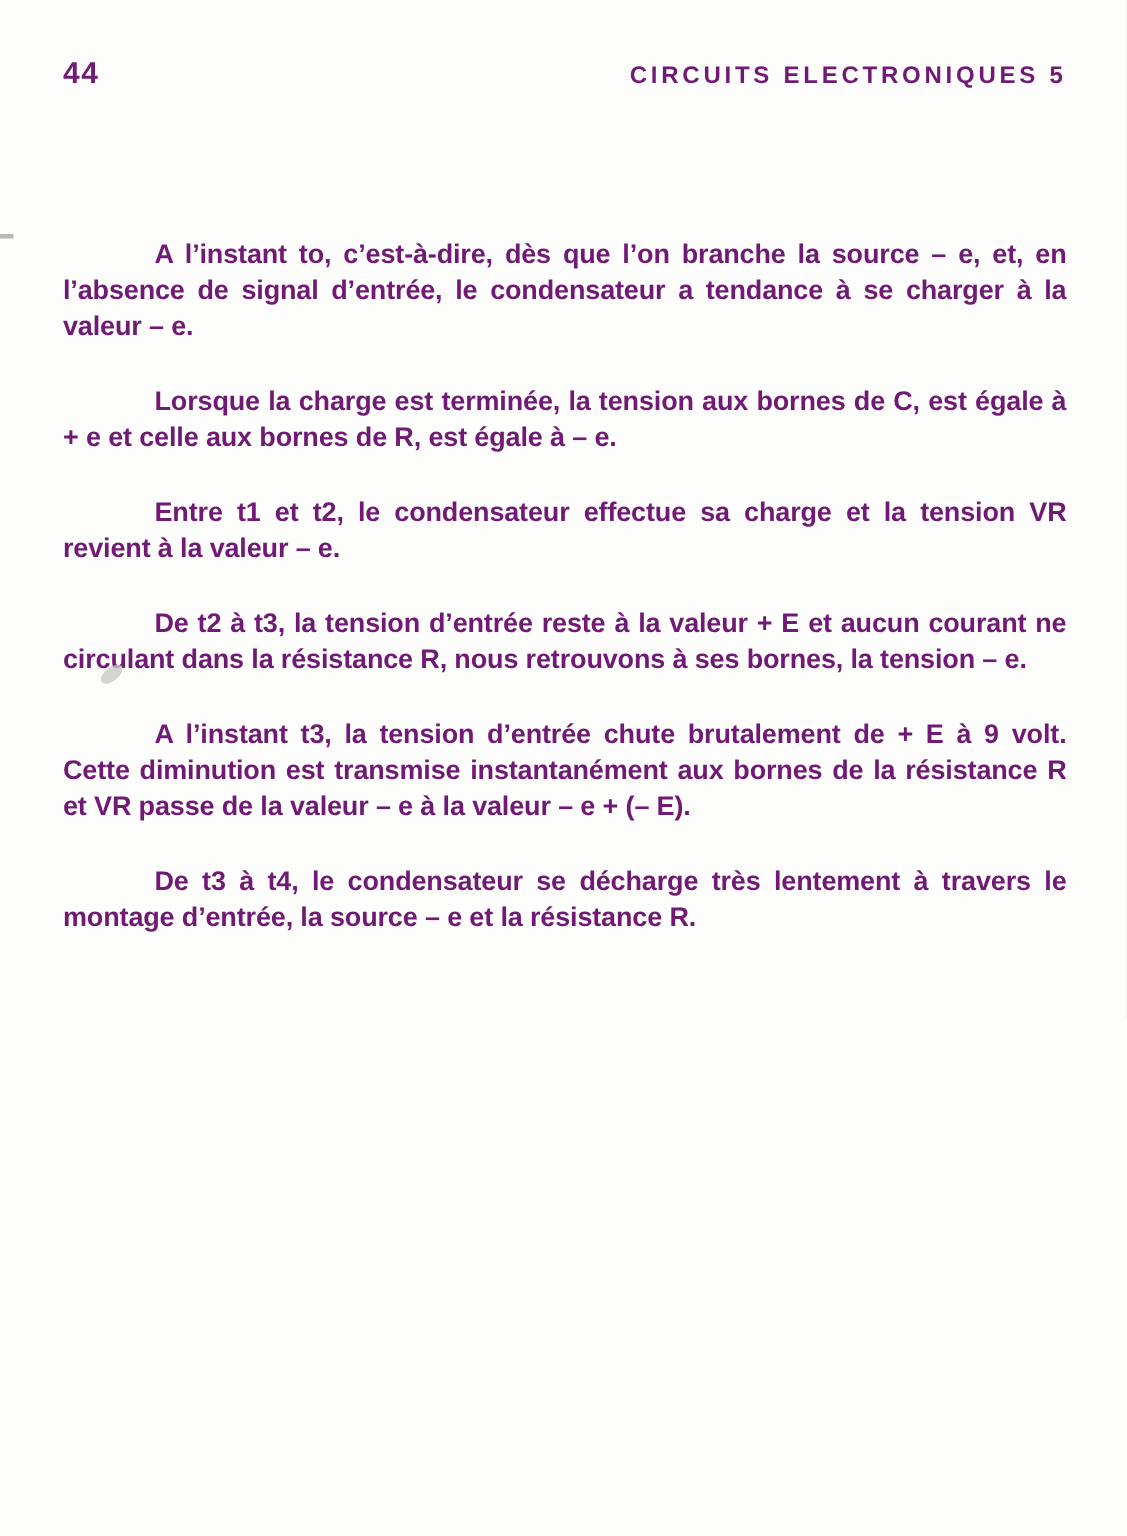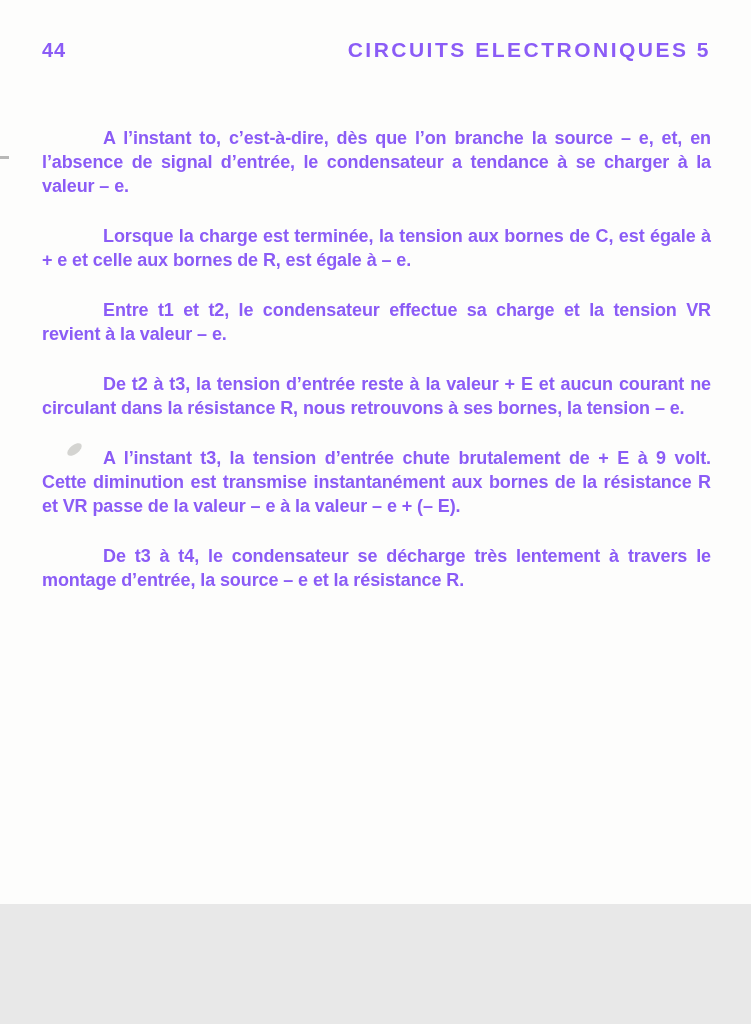--- a/index.html
+++ b/index.html
@@ -3,47 +3,47 @@
 <meta charset="utf-8">
 <style>
   html, body {
     margin: 0;
     padding: 0;
     background: #e8e8e8;
   }
   .page {
     position: relative;
     width: 751px;
-    height: 904px;
+    height: 1024px;
     margin: 0 auto;
     background: #fdfdfc;
     box-sizing: border-box;
     padding: 38px 40px 0 42px;
     overflow: hidden;
     font-family: "Liberation Sans", sans-serif;
-    color: #8b5cf6;
+    color: #701a75;
   }
   .page-header {
     display: flex;
     justify-content: space-between;
     align-items: baseline;
   }
   .page-number {
     font-size: 20px;
     font-weight: 700;
     letter-spacing: 1px;
   }
   .running-title {
-    font-size: 21px;
+    font-size: 16px;
     font-weight: 700;
     letter-spacing: 2.5px;
     white-space: nowrap;
   }
   .body-text {
-    margin-top: 64px;
+    margin-top: 96px;
   }
   .body-text p {
     font-size: 18px;
     font-weight: 700;
     line-height: 24px;
     letter-spacing: -0.1px;
     text-align: justify;
     text-indent: 61px;
     margin: 0 0 26px 0;
   }

